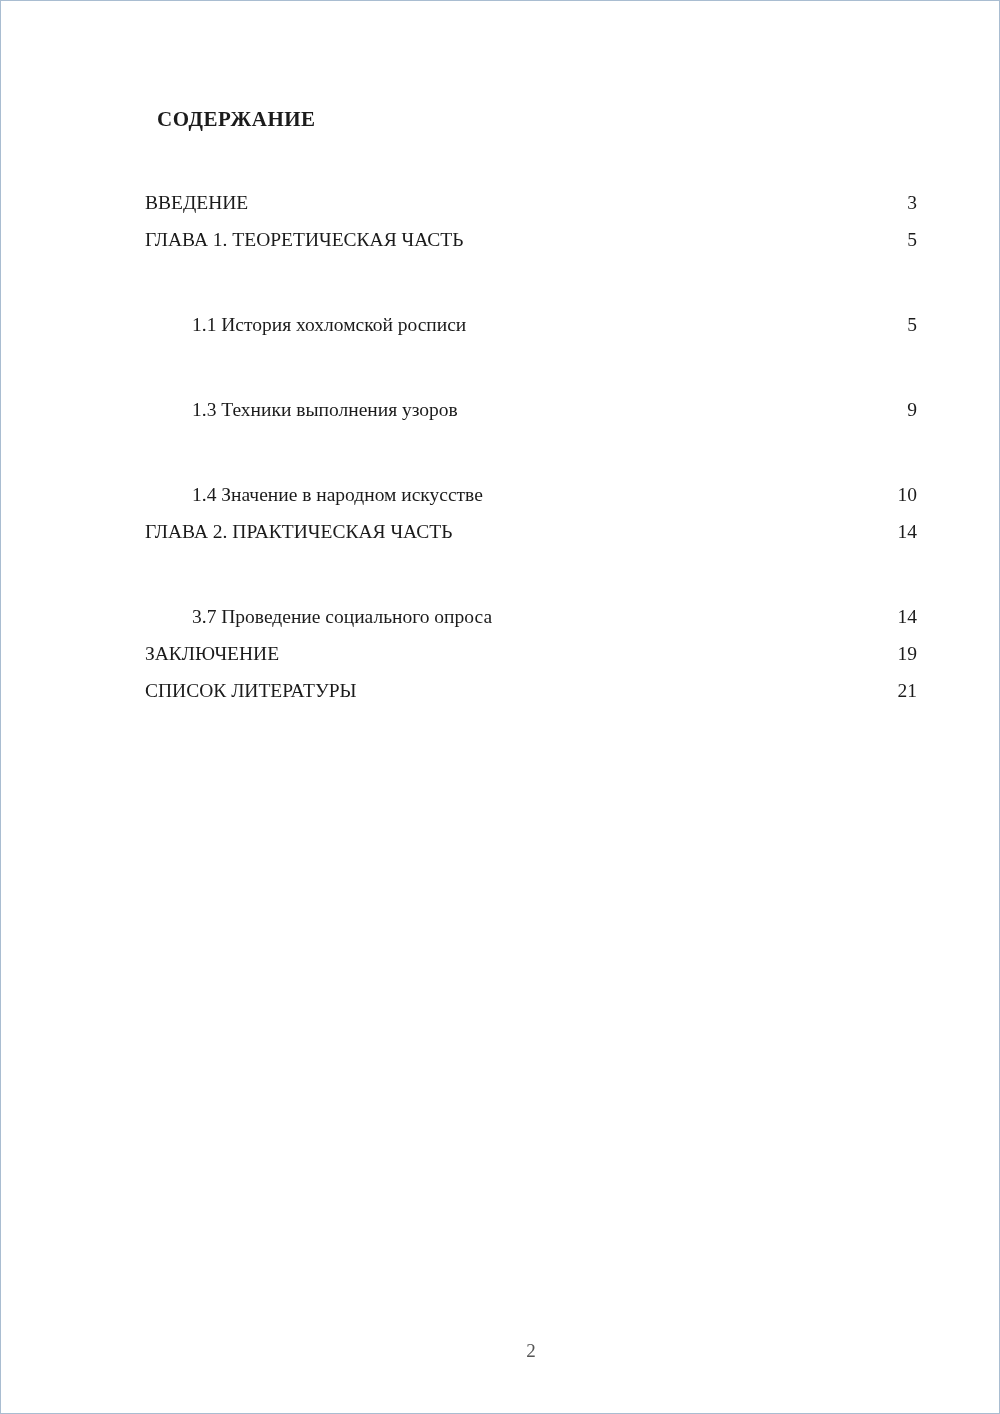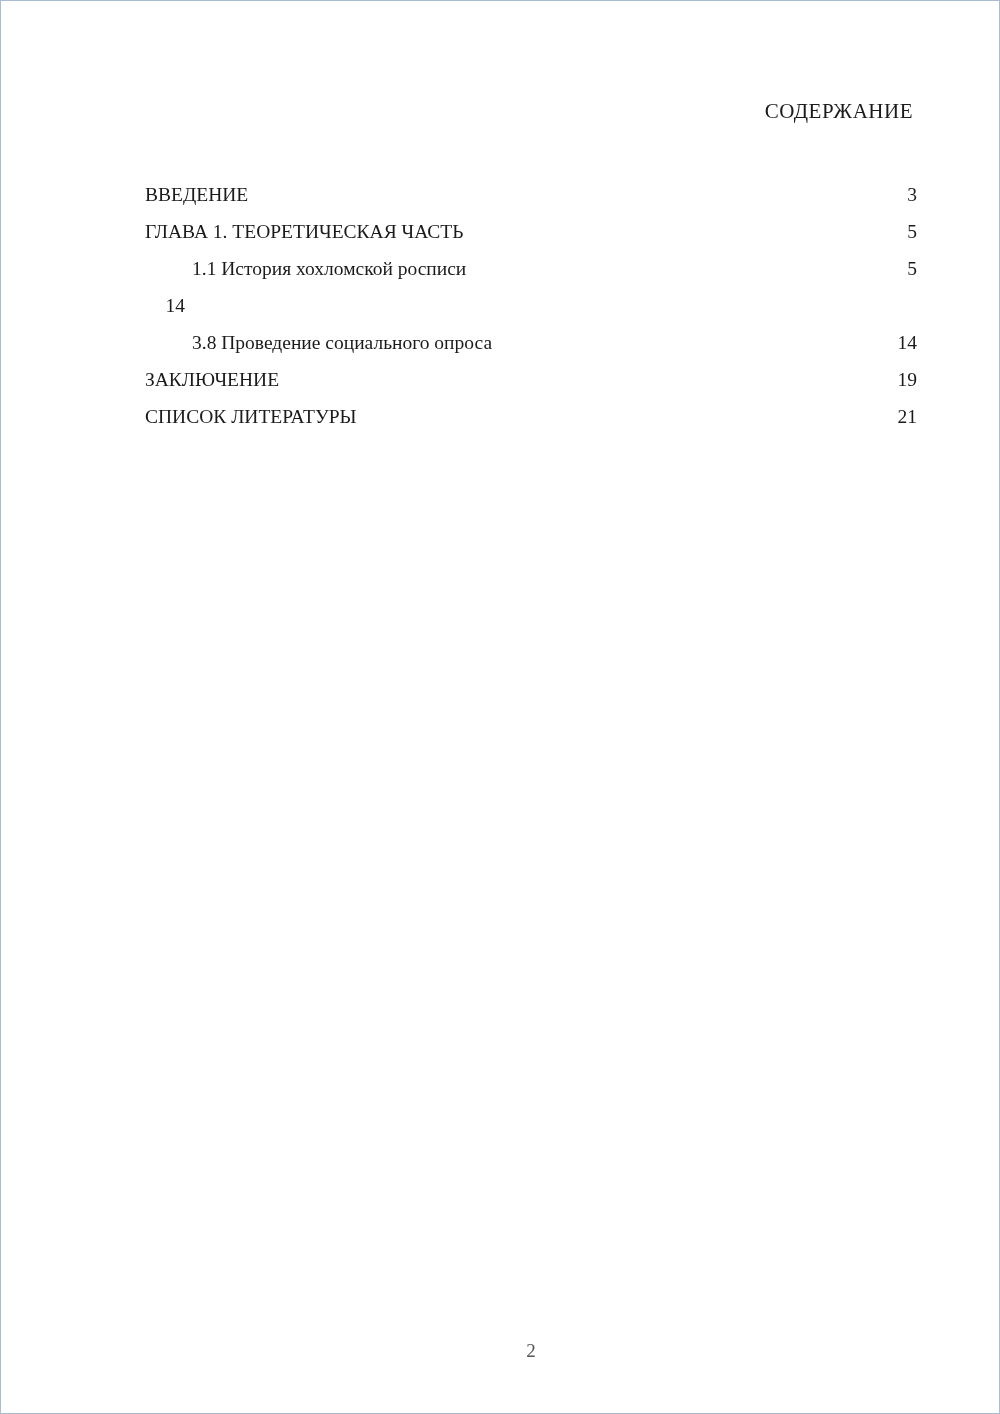--- a/index.html
+++ b/index.html
@@ -21,39 +21,40 @@
     pointer-events: none;
   }
   .content {
     position: absolute;
     top: 0;
     left: 145px;
     right: 83px;
     bottom: 0;
   }
   .doc-title {
-    margin: 4px;
+    margin: 12px;
     padding-top: 95px;
-    text-align: right;
+    text-align: left;
     font-size: 21px;
-    font-weight: normal;
+    font-weight: bold;
     letter-spacing: 0.5px;
   }
   .toc {
     margin-top: 52px;
   }
   .toc-row {
     display: flex;
     justify-content: space-between;
     align-items: baseline;
     font-size: 19.5px;
     line-height: 37px;
   }
   .toc-row.level-1 .toc-label {
     padding-left: 47px;
+    margin-top: 48px;
   }
   .toc-label {
     white-space: nowrap;
   }
   .toc-page {
     text-align: right;
     min-width: 40px;
   }
   .footer-page-number {
     position: absolute;
@@ -80,25 +81,34 @@
         <span class="toc-page">3</span>
       </div>
       <div class="toc-row level-0">
         <span class="toc-label">ГЛАВА 1. ТЕОРЕТИЧЕСКАЯ ЧАСТЬ</span>
         <span class="toc-page">5</span>
       </div>
       <div class="toc-row level-1">
         <span class="toc-label">1.1 История хохломской росписи</span>
         <span class="toc-page">5</span>
       </div>
+      <div class="toc-row level-1">
+        <span class="toc-label">1.3 Техники выполнения узоров</span>
+        <span class="toc-page">9</span>
+      </div>
+      <div class="toc-row level-1">
+        <span class="toc-label">1.4 Значение в народном искусстве</span>
+        <span class="toc-page">10</span>
+      </div>
       <div class="toc-row level-0">
+        <span class="toc-label">ГЛАВА 2. ПРАКТИЧЕСКАЯ ЧАСТЬ</span>
         <span class="toc-page">14</span>
       </div>
       <div class="toc-row level-1">
-        <span class="toc-label">3.8 Проведение социального опроса</span>
+        <span class="toc-label">3.7 Проведение социального опроса</span>
         <span class="toc-page">14</span>
       </div>
       <div class="toc-row level-0">
         <span class="toc-label">ЗАКЛЮЧЕНИЕ</span>
         <span class="toc-page">19</span>
       </div>
       <div class="toc-row level-0">
         <span class="toc-label">СПИСОК ЛИТЕРАТУРЫ</span>
         <span class="toc-page">21</span>
       </div>

